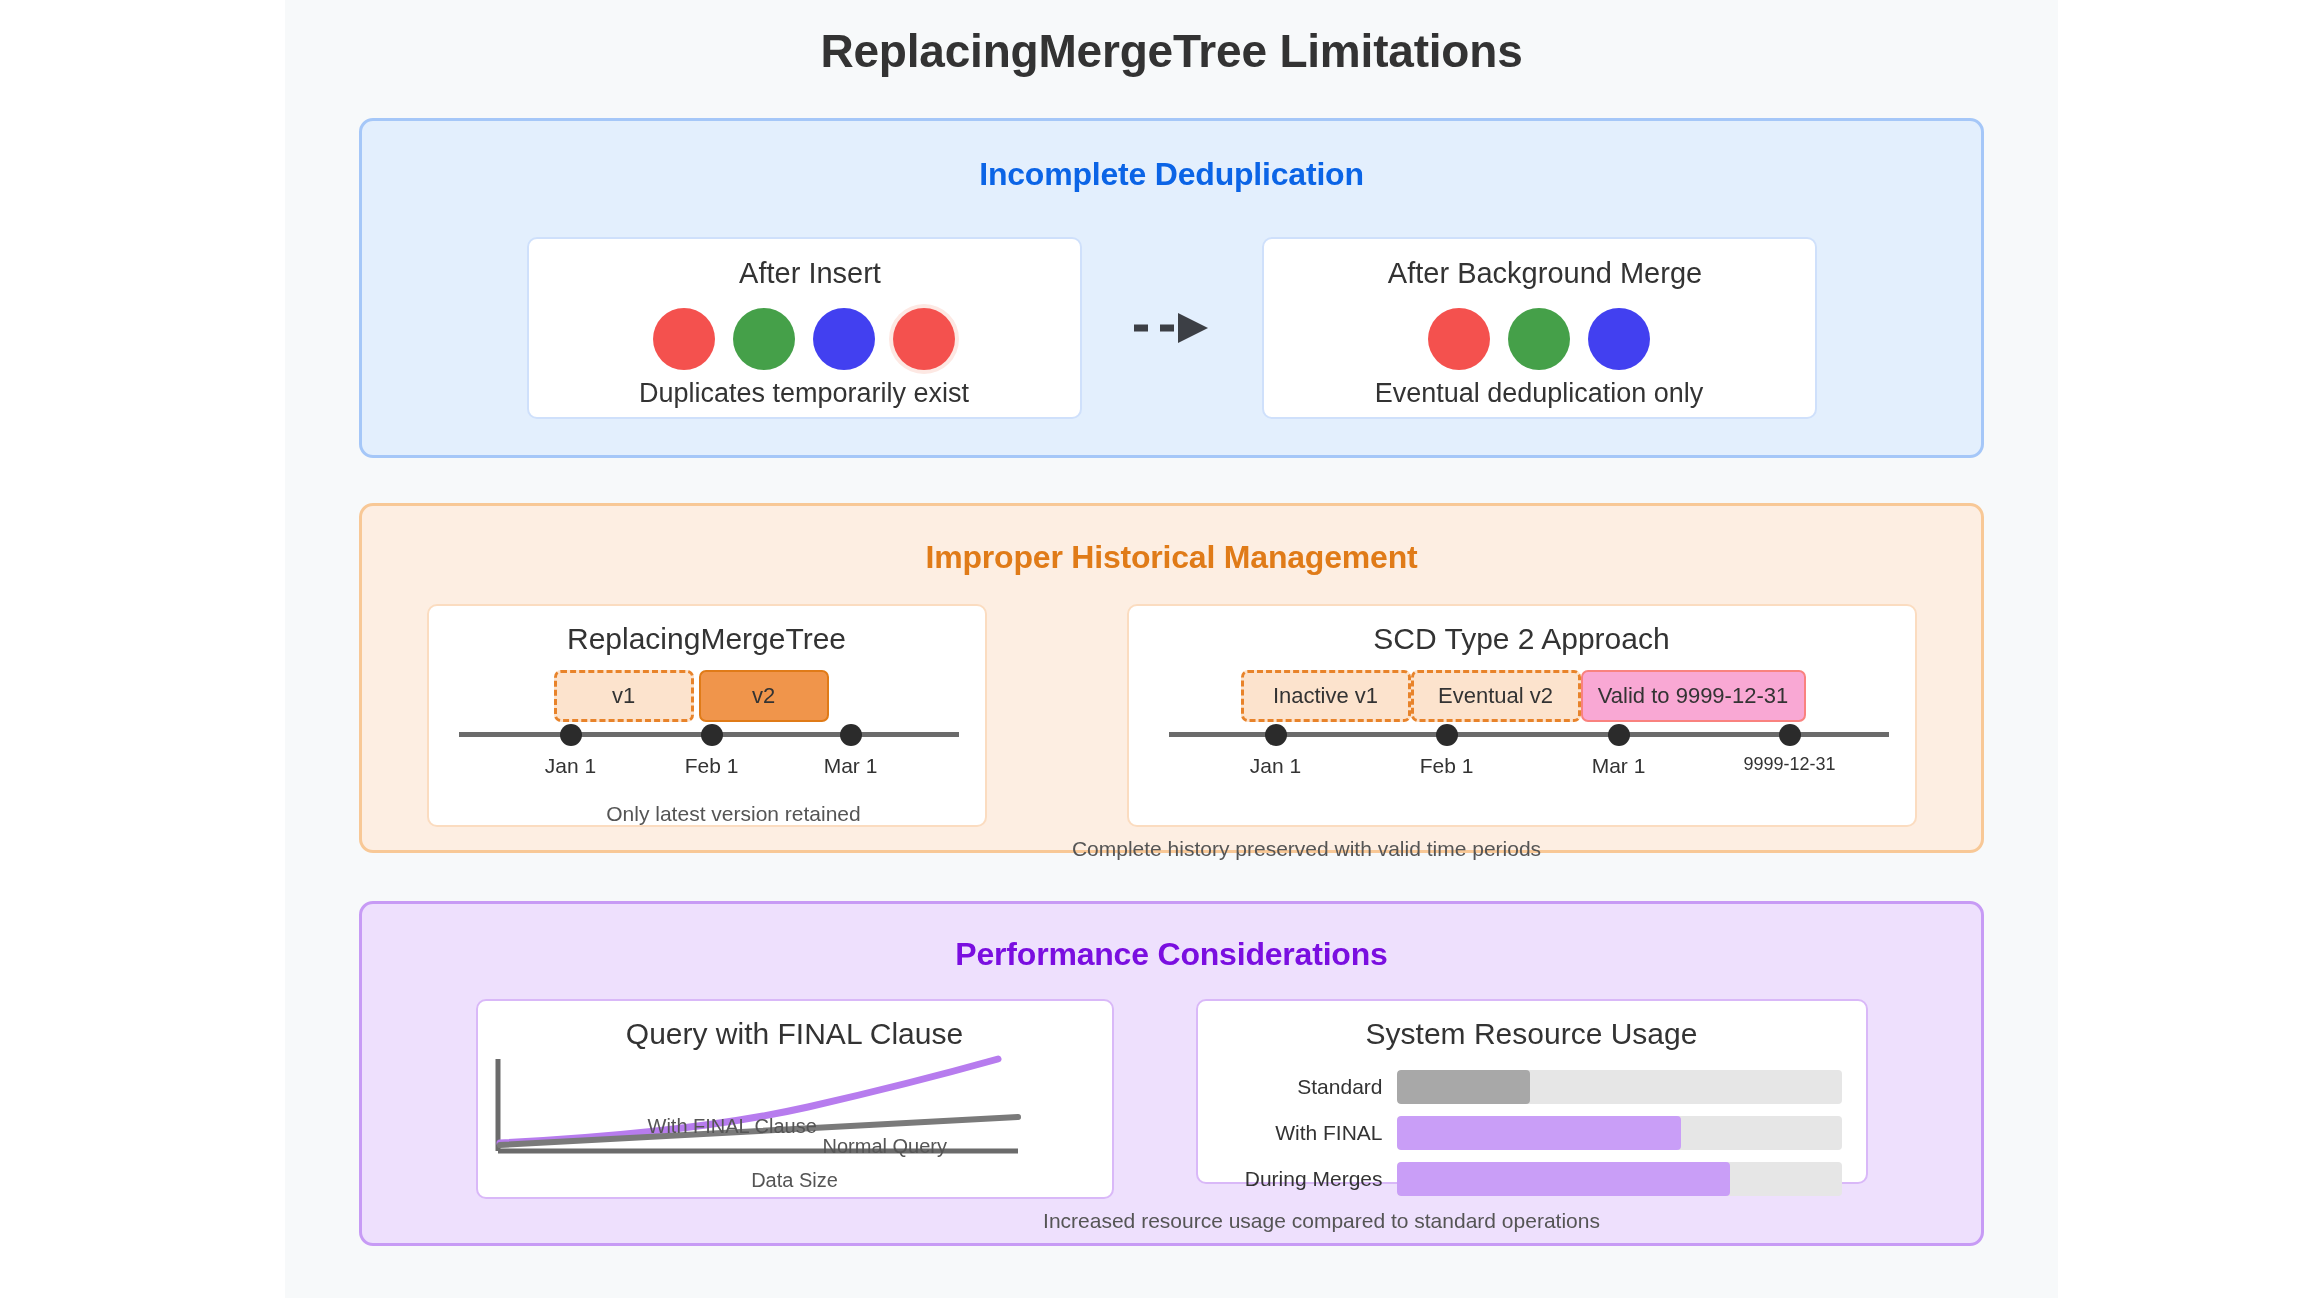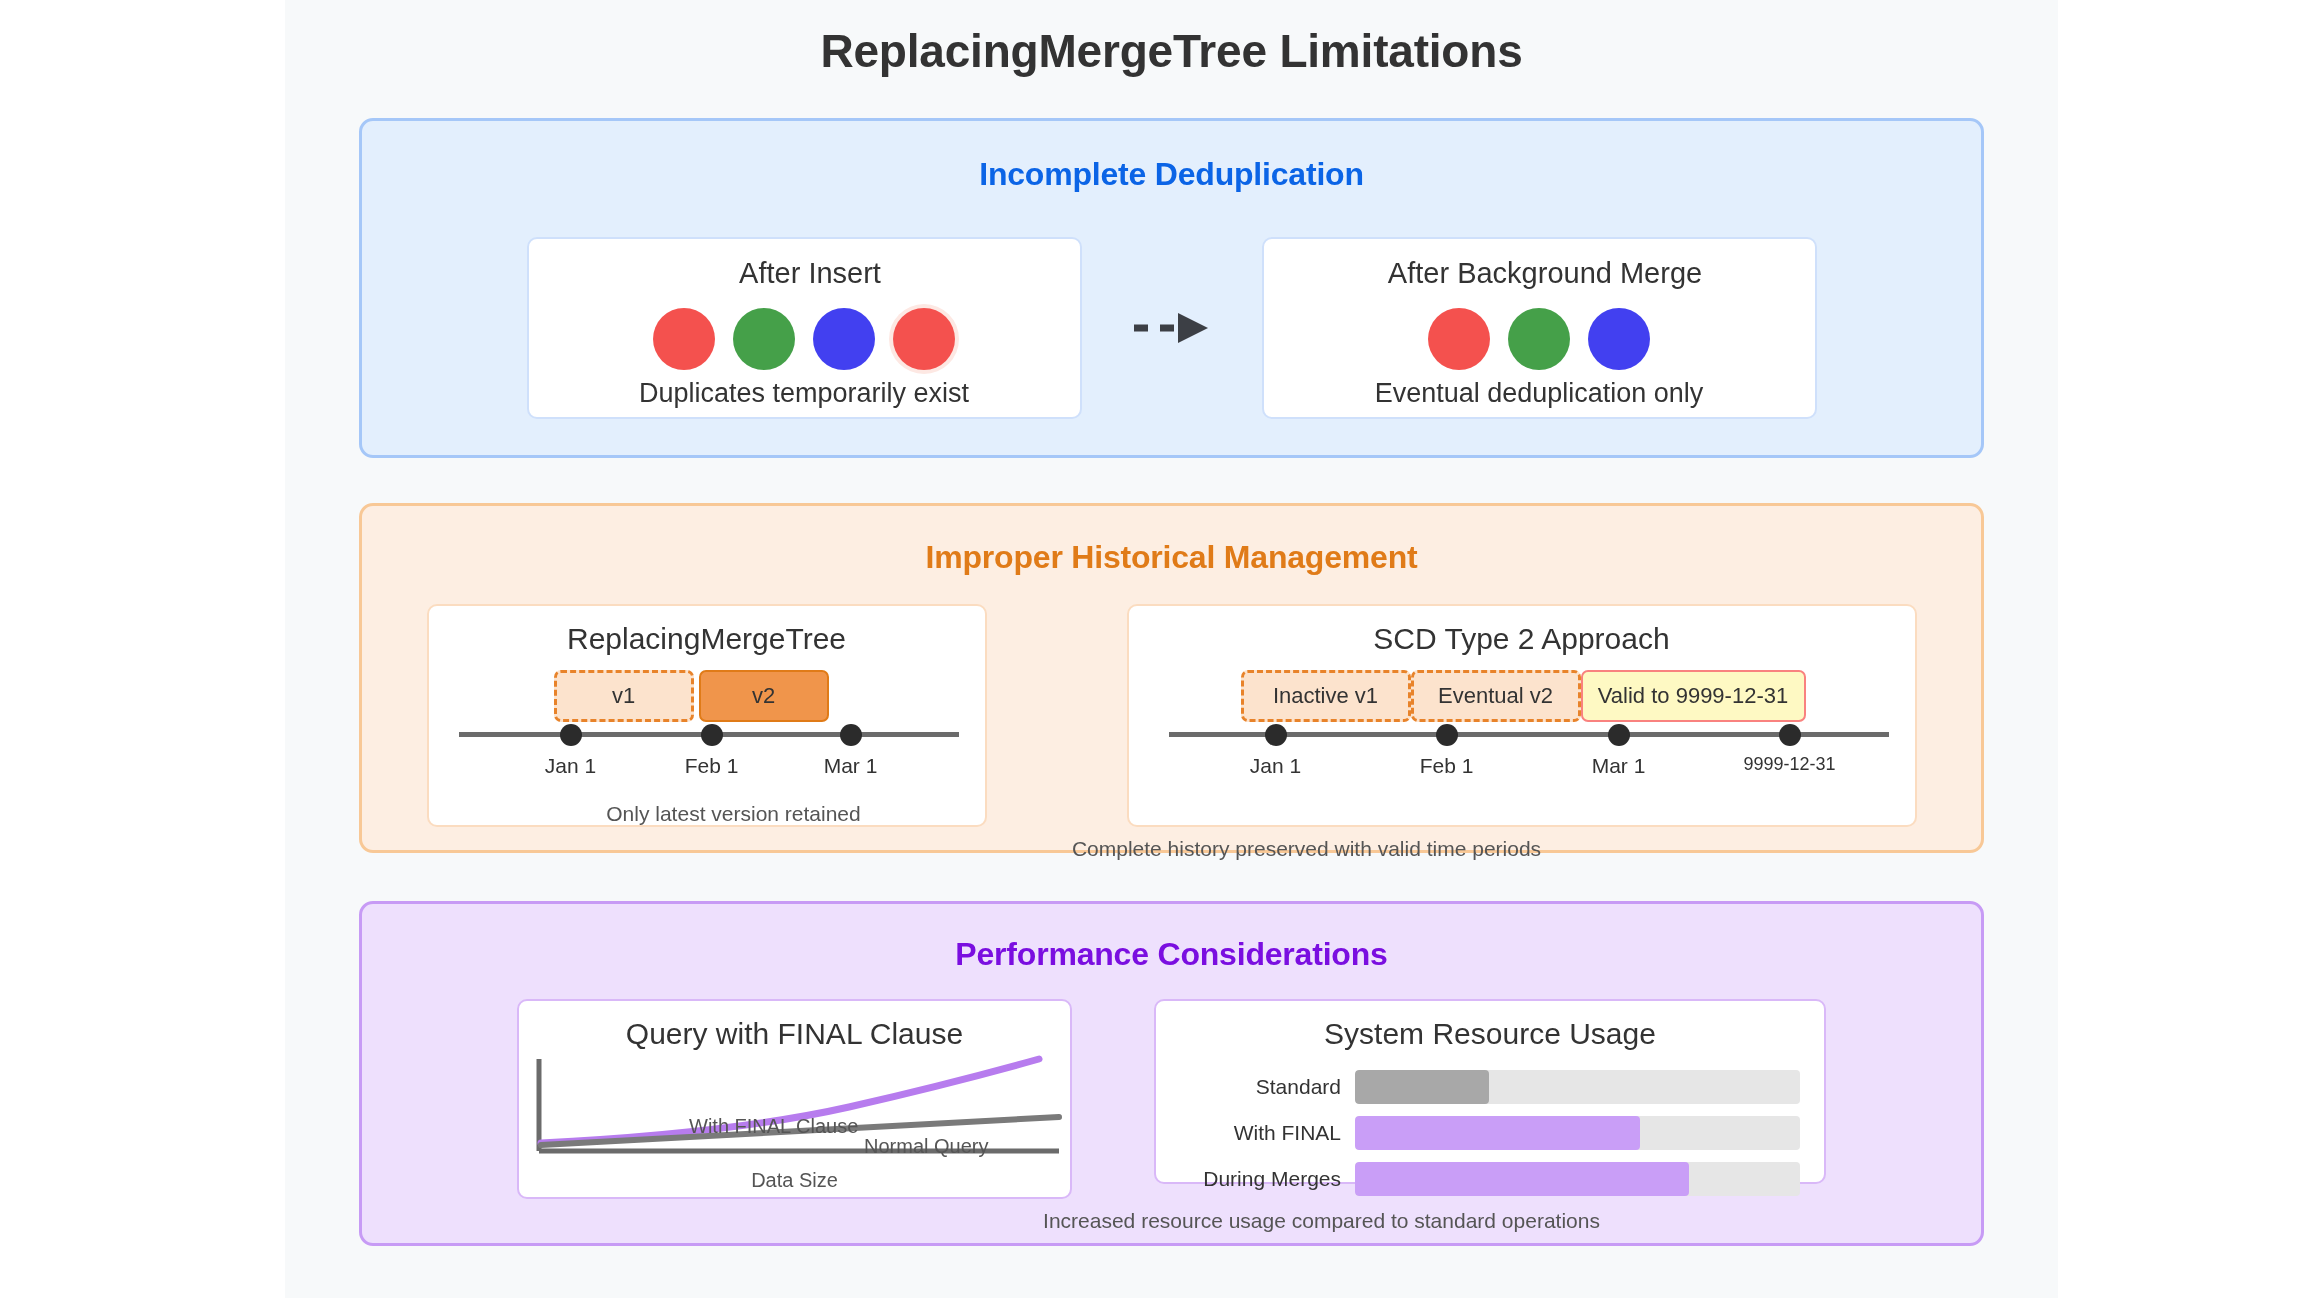--- a/index.html
+++ b/index.html
@@ -189,21 +189,21 @@
   }
   .ver-box.inactive {
     background: #fce3cd;
     border: 3px dashed #e8832a;
   }
   .ver-box.active {
     background: #f0954b;
     border: 2px solid #e07b18;
   }
   .ver-box.valid {
-    background: #fef9c3;
+    background: #f9a8d4;
     border: 2px solid #f9827f;
   }
 
   .card-note {
     position: absolute;
     width: 100%;
     left: 0;
     font-size: 21px;
     color: #555555;
     text-align: center;
@@ -237,21 +237,21 @@
 
   .perf-card {
     background: #ffffff;
     border: 2px solid #d9b8f8;
     border-radius: 10px;
     box-sizing: border-box;
     text-align: center;
     padding-top: 16px;
     position: relative;
   }
-  #card-final { width: 555px; height: 200px; }
+  #card-final { width: 638px; height: 200px; }
   #card-res   { width: 672px; height: 185px; }
 
   .perf-card-title {
     font-size: 30px;
     color: #333333;
   }
 
   .chart-box { position: relative; width: 100%; height: 130px; }
   .chart-svg { position: absolute; left: 0; top: 4px; }
 

